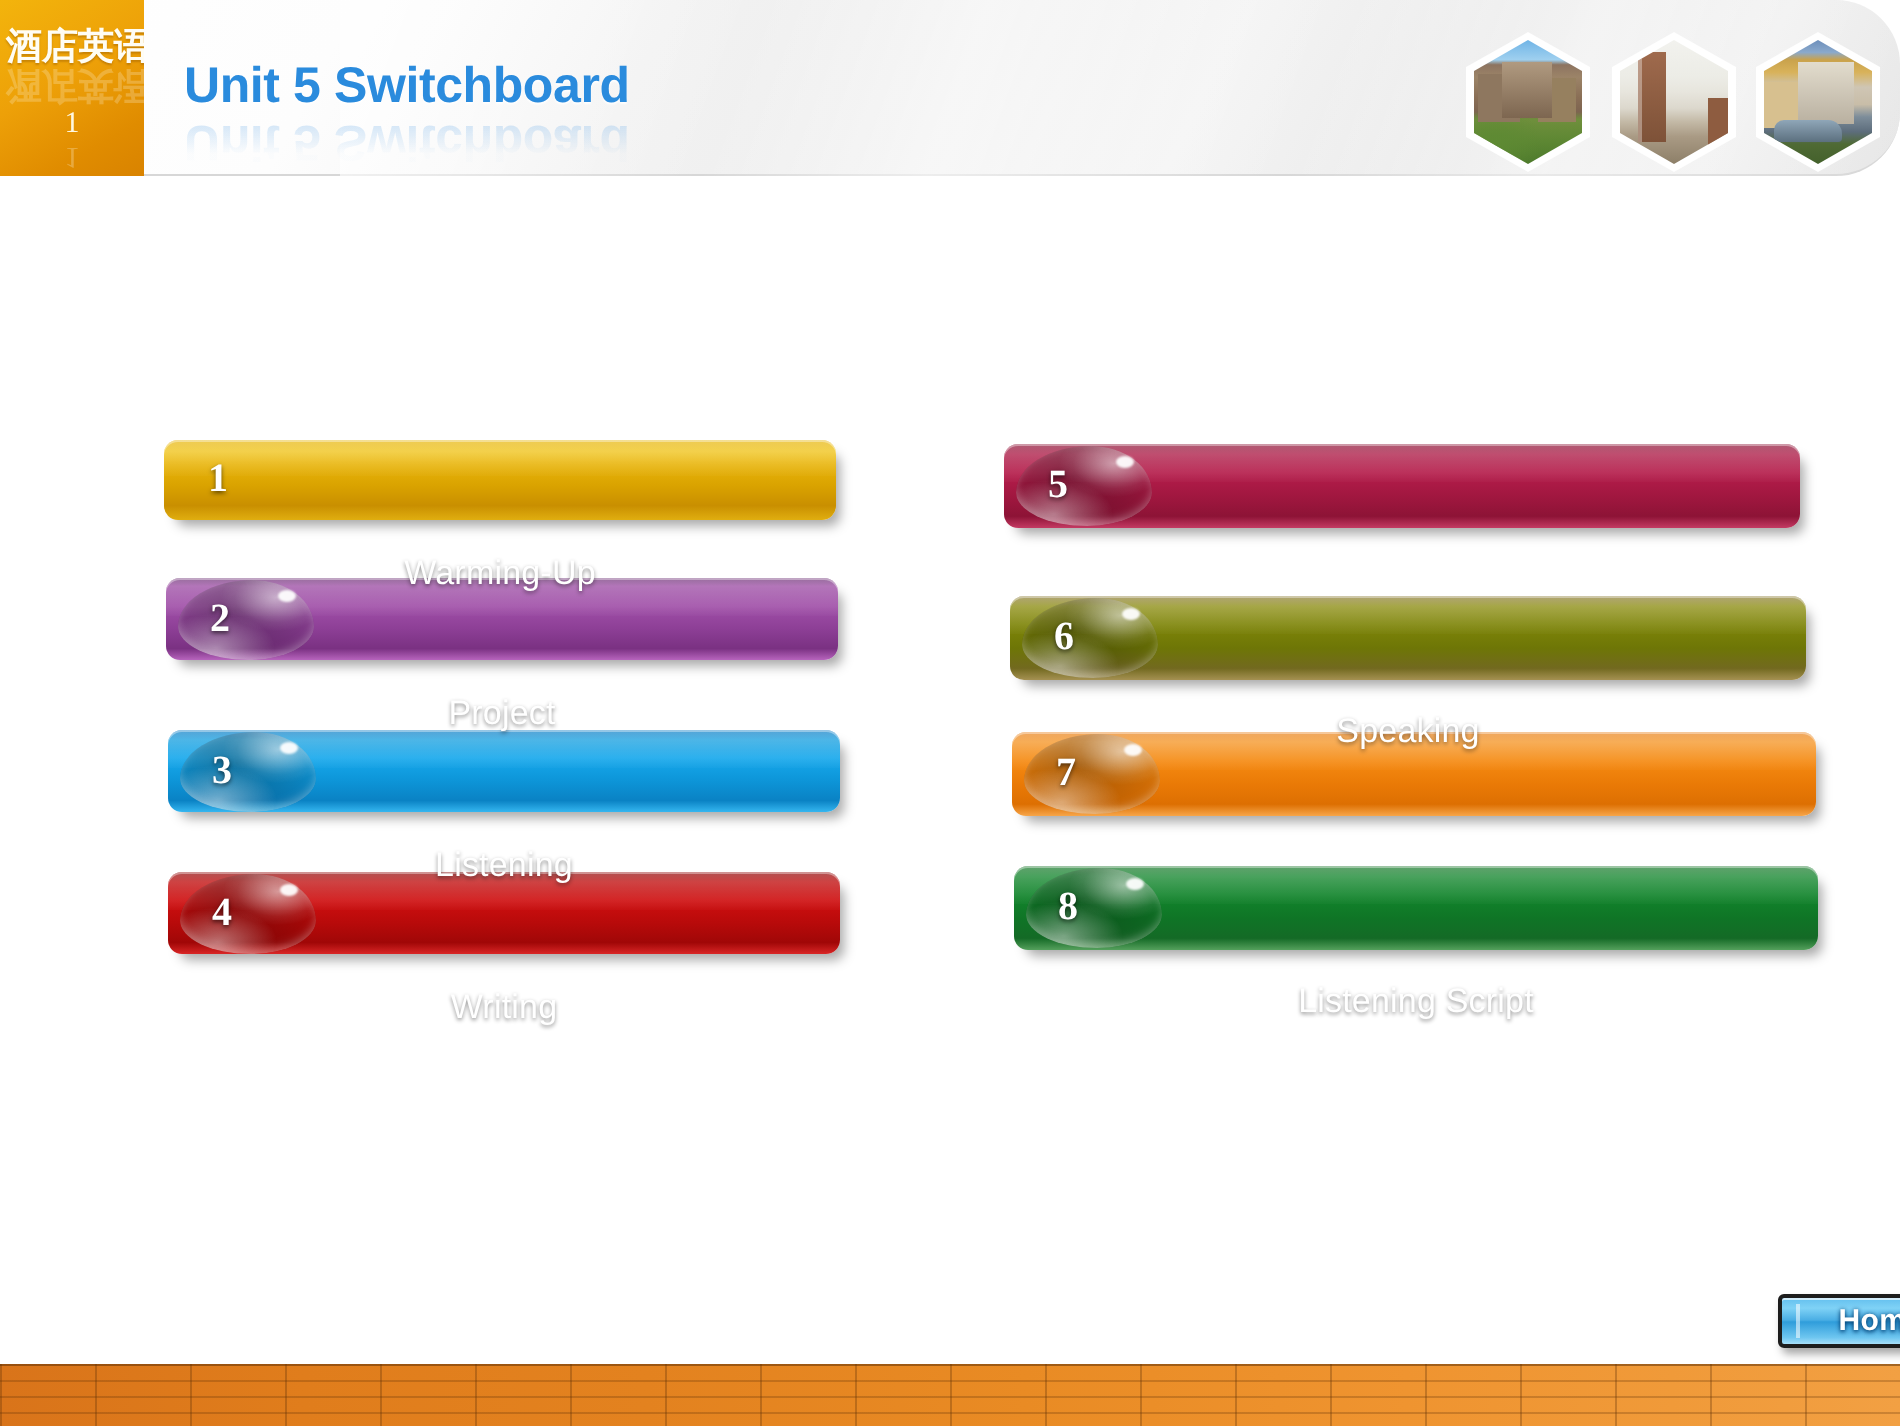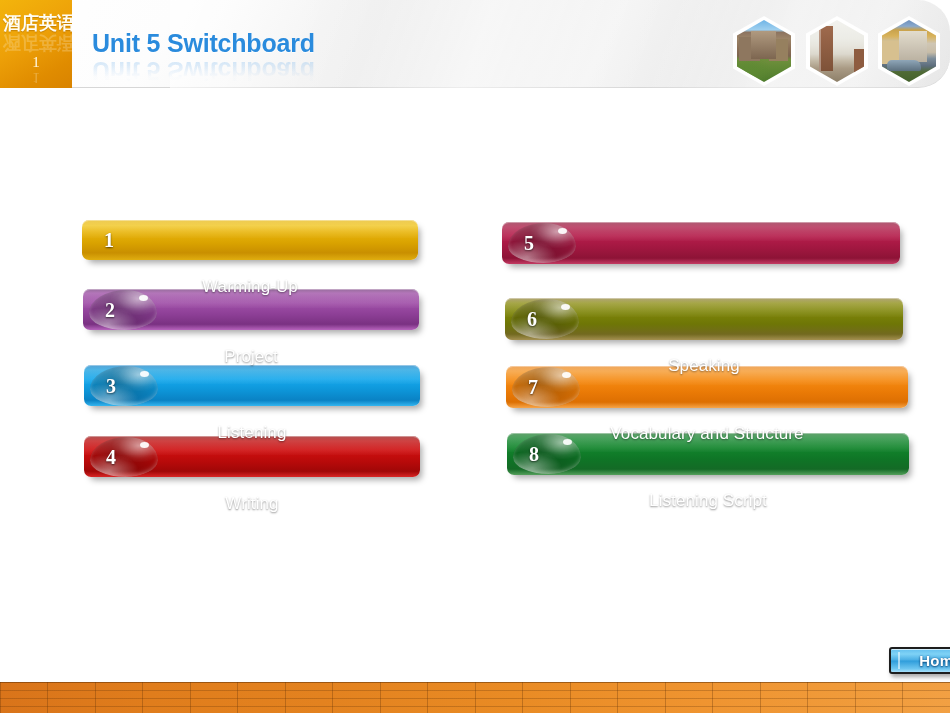--- a/index.html
+++ b/index.html
@@ -414,21 +414,20 @@
     <div class="btn-body"></div>
     <div class="btn-orb"></div>
     <div class="btn-num">6</div>
     <div class="btn-label">Speaking</div>
   </div>
 
   <div class="btn c-orange" style="left:506px; top:366px; width:402px; height:42px;">
     <div class="btn-body"></div>
     <div class="btn-orb"></div>
     <div class="btn-num">7</div>
-    <div class="btn-label">Vocabulary and Structure</div>
   </div>
 
   <div class="btn c-green" style="left:507px; top:433px; width:402px; height:42px;">
     <div class="btn-body"></div>
     <div class="btn-orb"></div>
     <div class="btn-num">8</div>
     <div class="btn-label">Listening Script</div>
   </div>
 
   <div class="home-btn">

